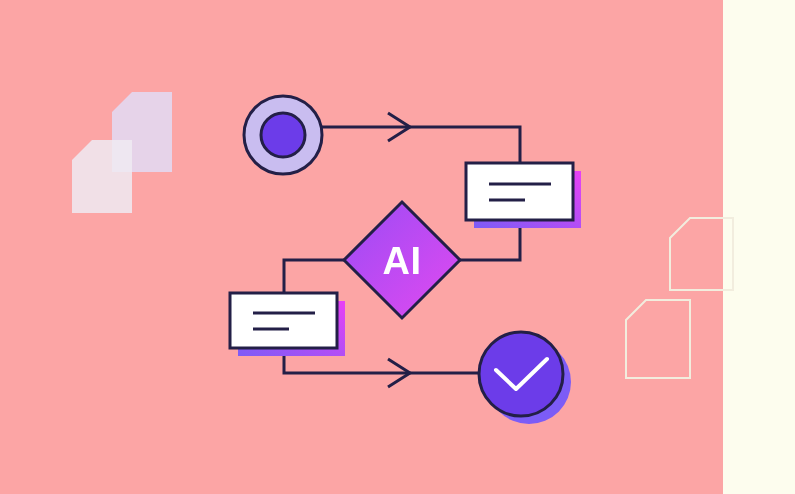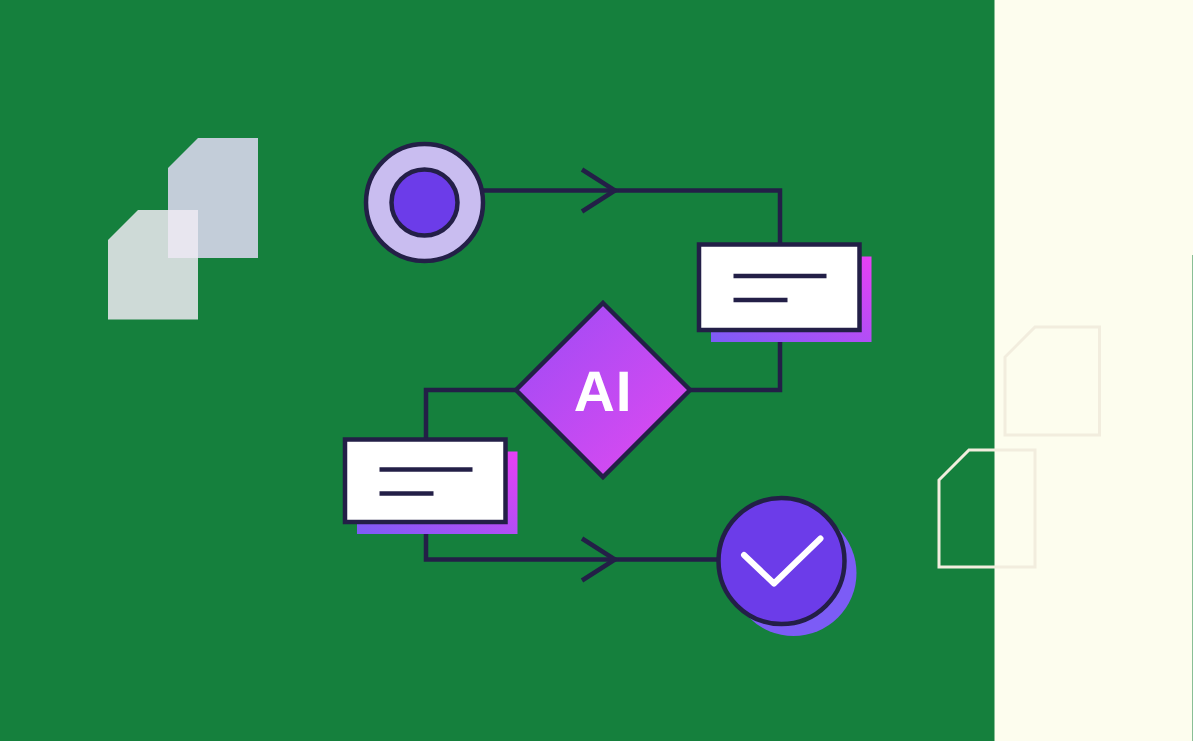--- a/index.html
+++ b/index.html
@@ -9,23 +9,23 @@
   }
   body {
     width: 795px;
     height: 494px;
     overflow: hidden;
     font-family: "Liberation Sans", sans-serif;
     background: #fdfdee;
   }
   #stage {
     position: relative;
-    width: 663px;
+    width: 723px;
     height: 494px;
-    background: #15803d;
+    background: #fca5a5;
   }
   #flow-svg {
     position: absolute;
     top: 0;
     left: 0;
     width: 795px;
     height: 494px;
     display: block;
   }
   .diamond-label {

